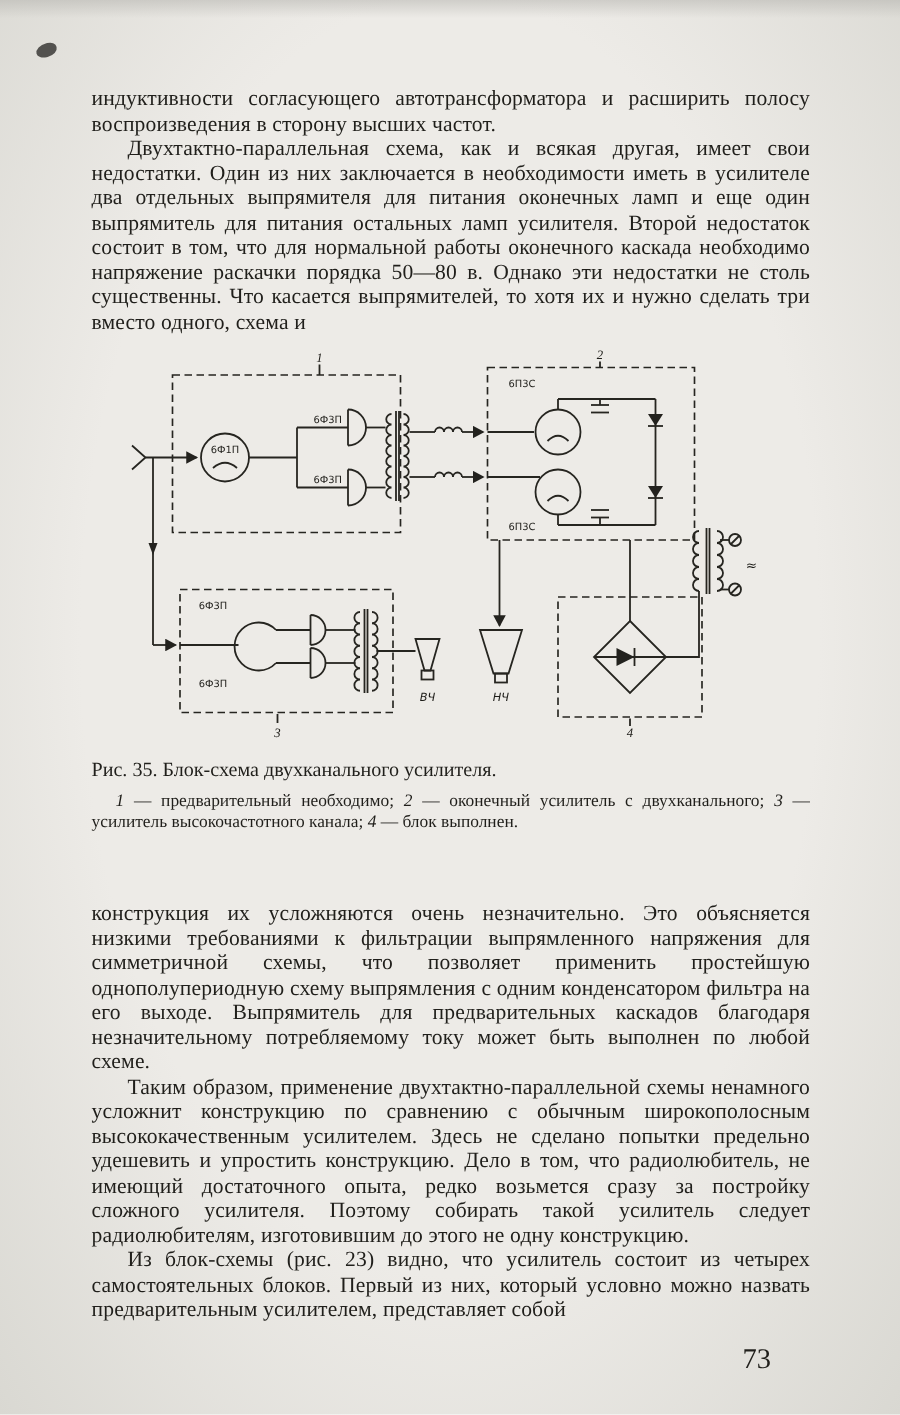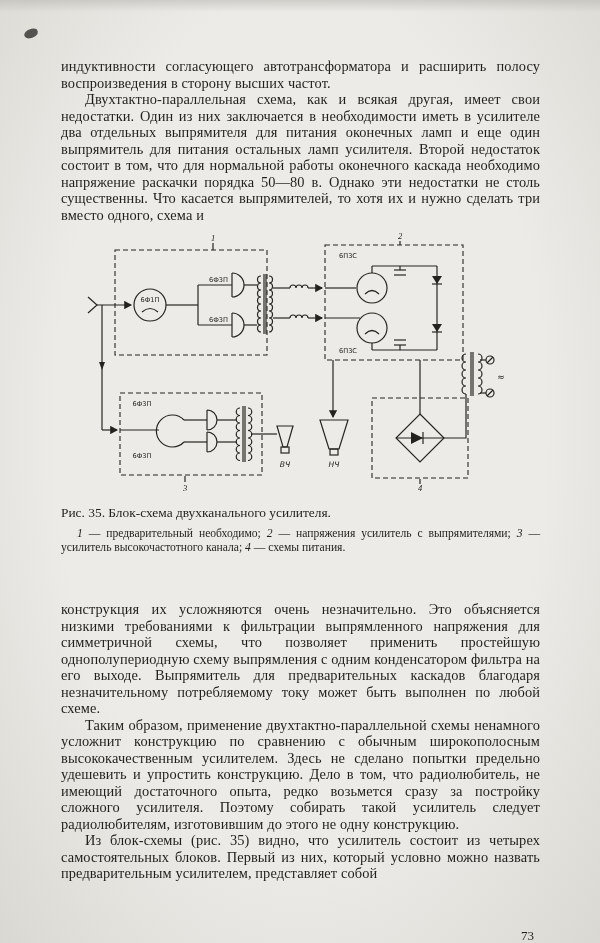--- a/index.html
+++ b/index.html
@@ -51,21 +51,21 @@
     position: absolute; left: 61px; top: 505px; width: 479px;
     text-align: left; font-size: 13.4px;
   }
   .legend {
     position: absolute; left: 61px; top: 527px; width: 479px;
     font-size: 11.6px; line-height: 13.8px; text-align: justify;
     text-indent: 16px;
   }
   .leg-num { font-style: italic; }
   .page-number {
-    position: absolute; left: 521px; top: 896px; font-size: 13px; margin-top: 32px;
+    position: absolute; left: 495px; top: 896px; font-size: 19px;
   }
 </style>
 </head>
 <body>
 
 <div class="scan-shade"></div>
 <div class="smudge"></div>
 
 <div class="text-block top-text">
   <p class="noindent">индуктивности согласующего автотрансформатора и расширить полосу воспроизведения в сторону высших частот.</p>
@@ -224,22 +224,22 @@
     <text class="lbl" x="62" y="222">6Ф3П</text>
     <text class="spk" x="205" y="231">ВЧ</text>
     <text class="spk" x="254" y="231">НЧ</text>
     <text class="ac" x="421" y="144">≈</text>
   </svg>
 </figure>
 
 <div class="caption">Рис. 35. Блок-схема двухканального усилителя.</div>
 
 <div class="legend">
-  <span class="leg-num">1</span><span> — предварительный необходимо; </span><span class="leg-num">2</span><span> — напряжения усилитель с выпрямителями; </span><span class="leg-num">3</span><span> — усилитель высокочастотного канала; </span><span class="leg-num">4</span><span> — схемы питания.</span>
+  <span class="leg-num">1</span><span> — предварительный необходимо; </span><span class="leg-num">2</span><span> — оконечный усилитель с двухканального; </span><span class="leg-num">3</span><span> — усилитель высокочастотного канала; </span><span class="leg-num">4</span><span> — блок выполнен.</span>
 </div>
 
 <div class="text-block bottom-text">
   <p class="noindent">конструкция их усложняются очень незначительно. Это объясняется низкими требованиями к фильтрации выпрямленного напряжения для симметричной схемы, что позволяет применить простейшую однополупериодную схему выпрямления с одним конденсатором фильтра на его выходе. Выпрямитель для предварительных каскадов благодаря незначительному потребляемому току может быть выполнен по любой схеме.</p>
   <p>Таким образом, применение двухтактно-параллельной схемы ненамного усложнит конструкцию по сравнению с обычным широкополосным высококачественным усилителем. Здесь не сделано попытки предельно удешевить и упростить конструкцию. Дело в том, что радиолюбитель, не имеющий достаточного опыта, редко возьмется сразу за постройку сложного усилителя. Поэтому собирать такой усилитель следует радиолюбителям, изготовившим до этого не одну конструкцию.</p>
-  <p>Из блок-схемы (рис. 35) видно, что усилитель состоит из четырех самостоятельных блоков. Первый из них, который условно можно назвать предварительным усилителем, представляет собой</p>
+  <p>Из блок-схемы (рис. 23) видно, что усилитель состоит из четырех самостоятельных блоков. Первый из них, который условно можно назвать предварительным усилителем, представляет собой</p>
 </div>
 
 <div class="page-number">73</div>
 
 </body></html>

